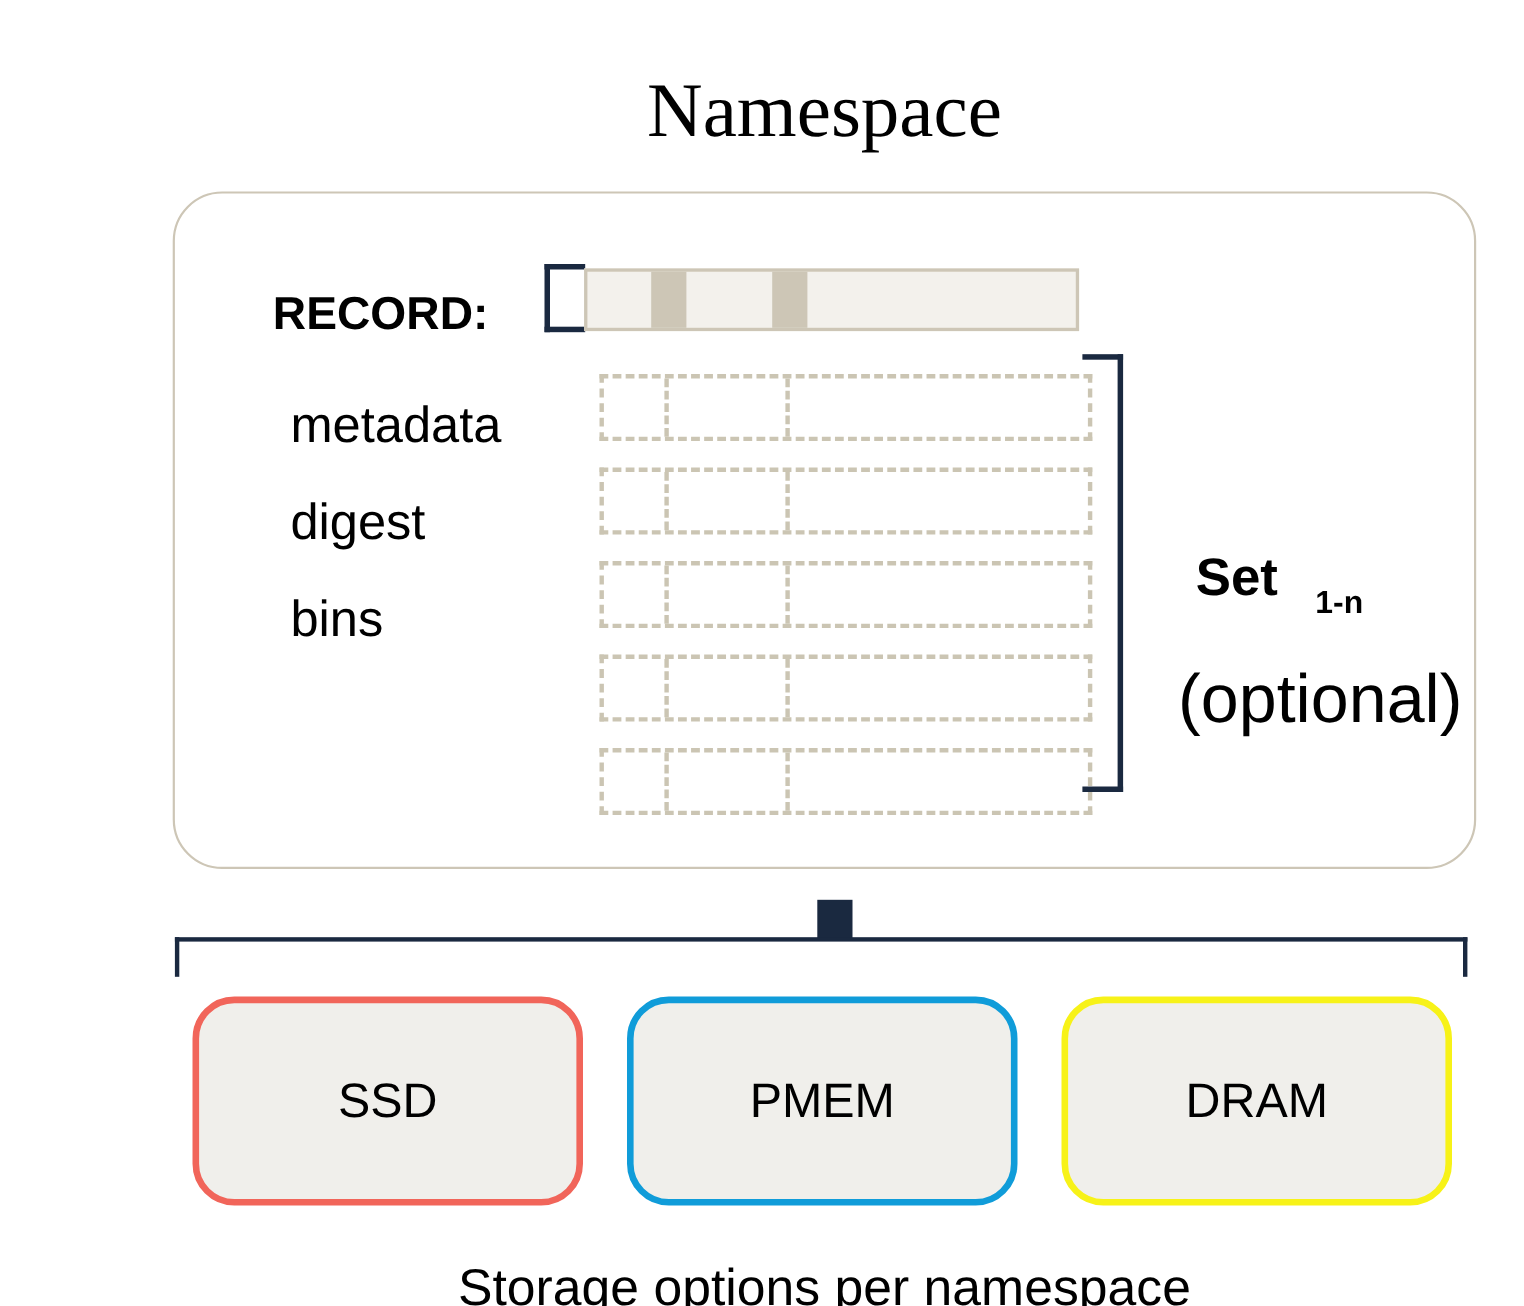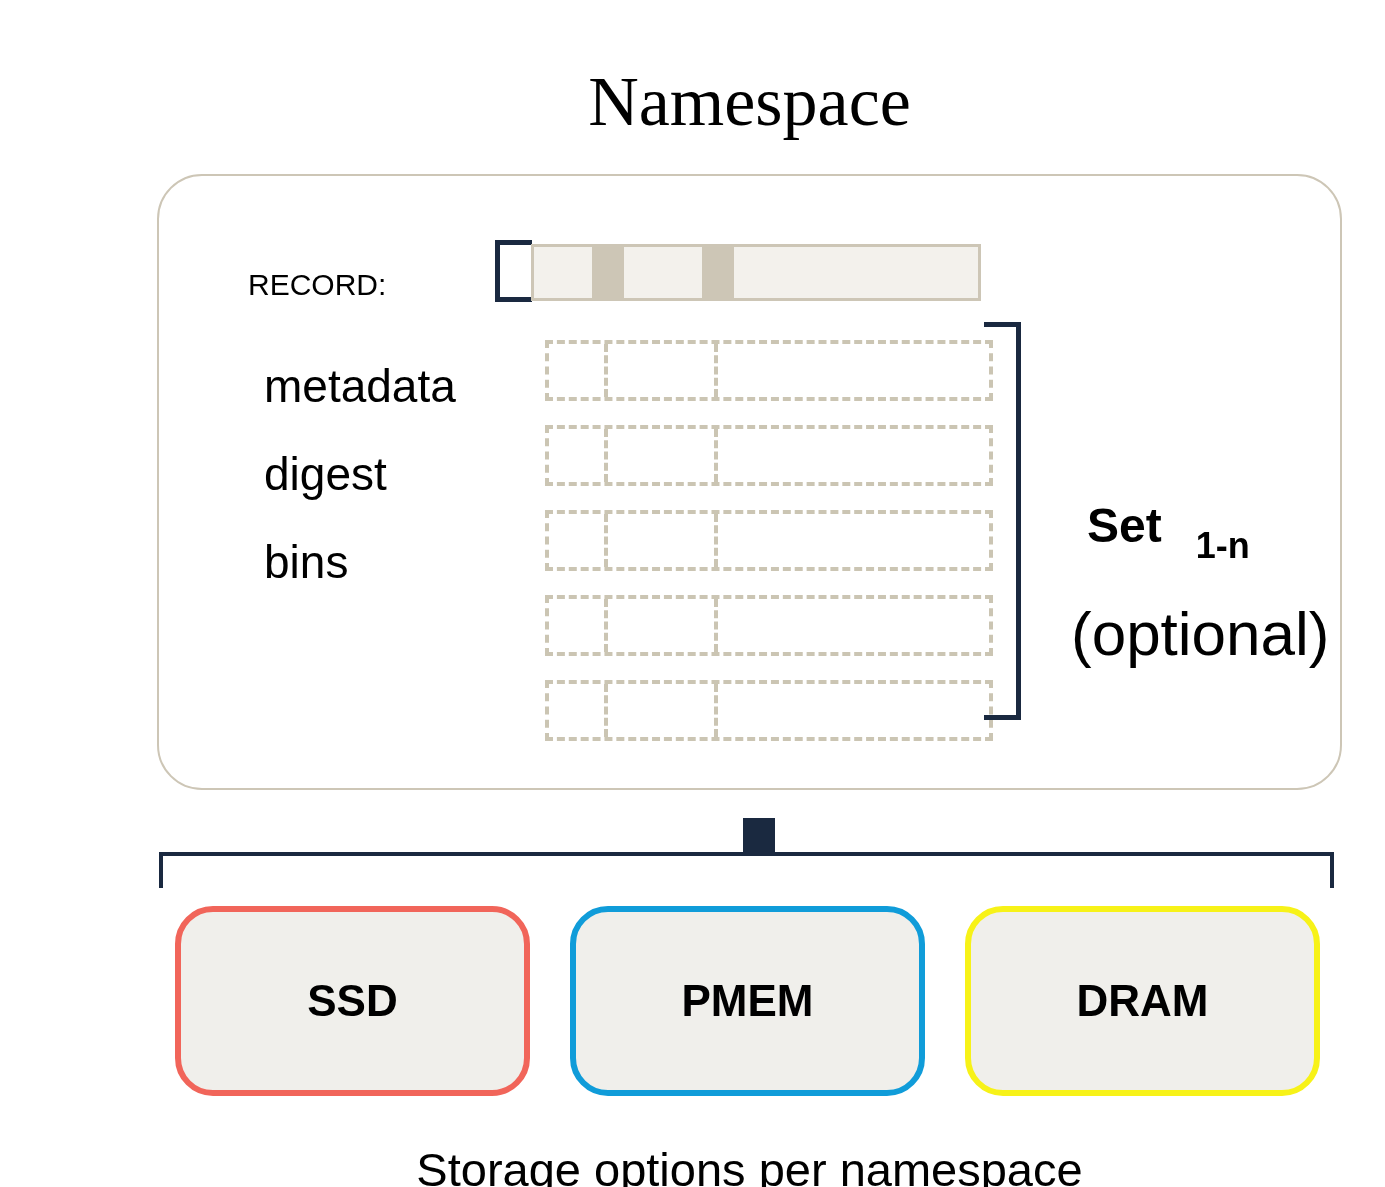--- a/index.html
+++ b/index.html
@@ -35,22 +35,22 @@
     left: 125px; top: 142px;
     width: 1185px; height: 616px;
     background: #fff;
     border: 2px solid var(--tan);
     border-radius: 45px;
   }
 
   .record-label {
     position: absolute;
     left: 73px; top: 68px;
-    font-size: 30px;
-    font-weight: normal;
+    font-size: 42px;
+    font-weight: bold;
     line-height: 50px;
   }
 
   .record-open-bracket {
     position: absolute;
     left: 336px; top: 64px;
     width: 23px; height: 62px;
     border-left: 5px solid var(--navy);
     border-top: 5px solid var(--navy);
     border-bottom: 5px solid var(--navy);
@@ -111,21 +111,21 @@
   .set-group {
     position: absolute;
     left: 880px; top: 292px;
   }
   .set-line {
     font-size: 48px;
     font-weight: bold;
     line-height: 52px;
   }
   .set-sub {
-    font-size: 36px;
+    font-size: 29px;
     font-weight: bold;
     vertical-align: baseline;
     position: relative;
     top: 16px;
     left: 2px;
   }
   .set-note {
     font-size: 62px;
     font-weight: normal;
     line-height: 52px;
@@ -148,21 +148,20 @@
     border-right: 4px solid var(--navy);
   }
 
   
   .storage-row {
     position: absolute;
     left: 127px; top: 858px;
     width: 1177px; height: 190px;
     display: flex;
     gap: 40px;
-    font-weight: bold;
   }
   .storage-box {
     flex: 1;
     height: 190px;
     background: var(--storage-fill);
     border: 6px solid #888;
     border-radius: 38px;
     display: flex;
     align-items: center;
     justify-content: center;

